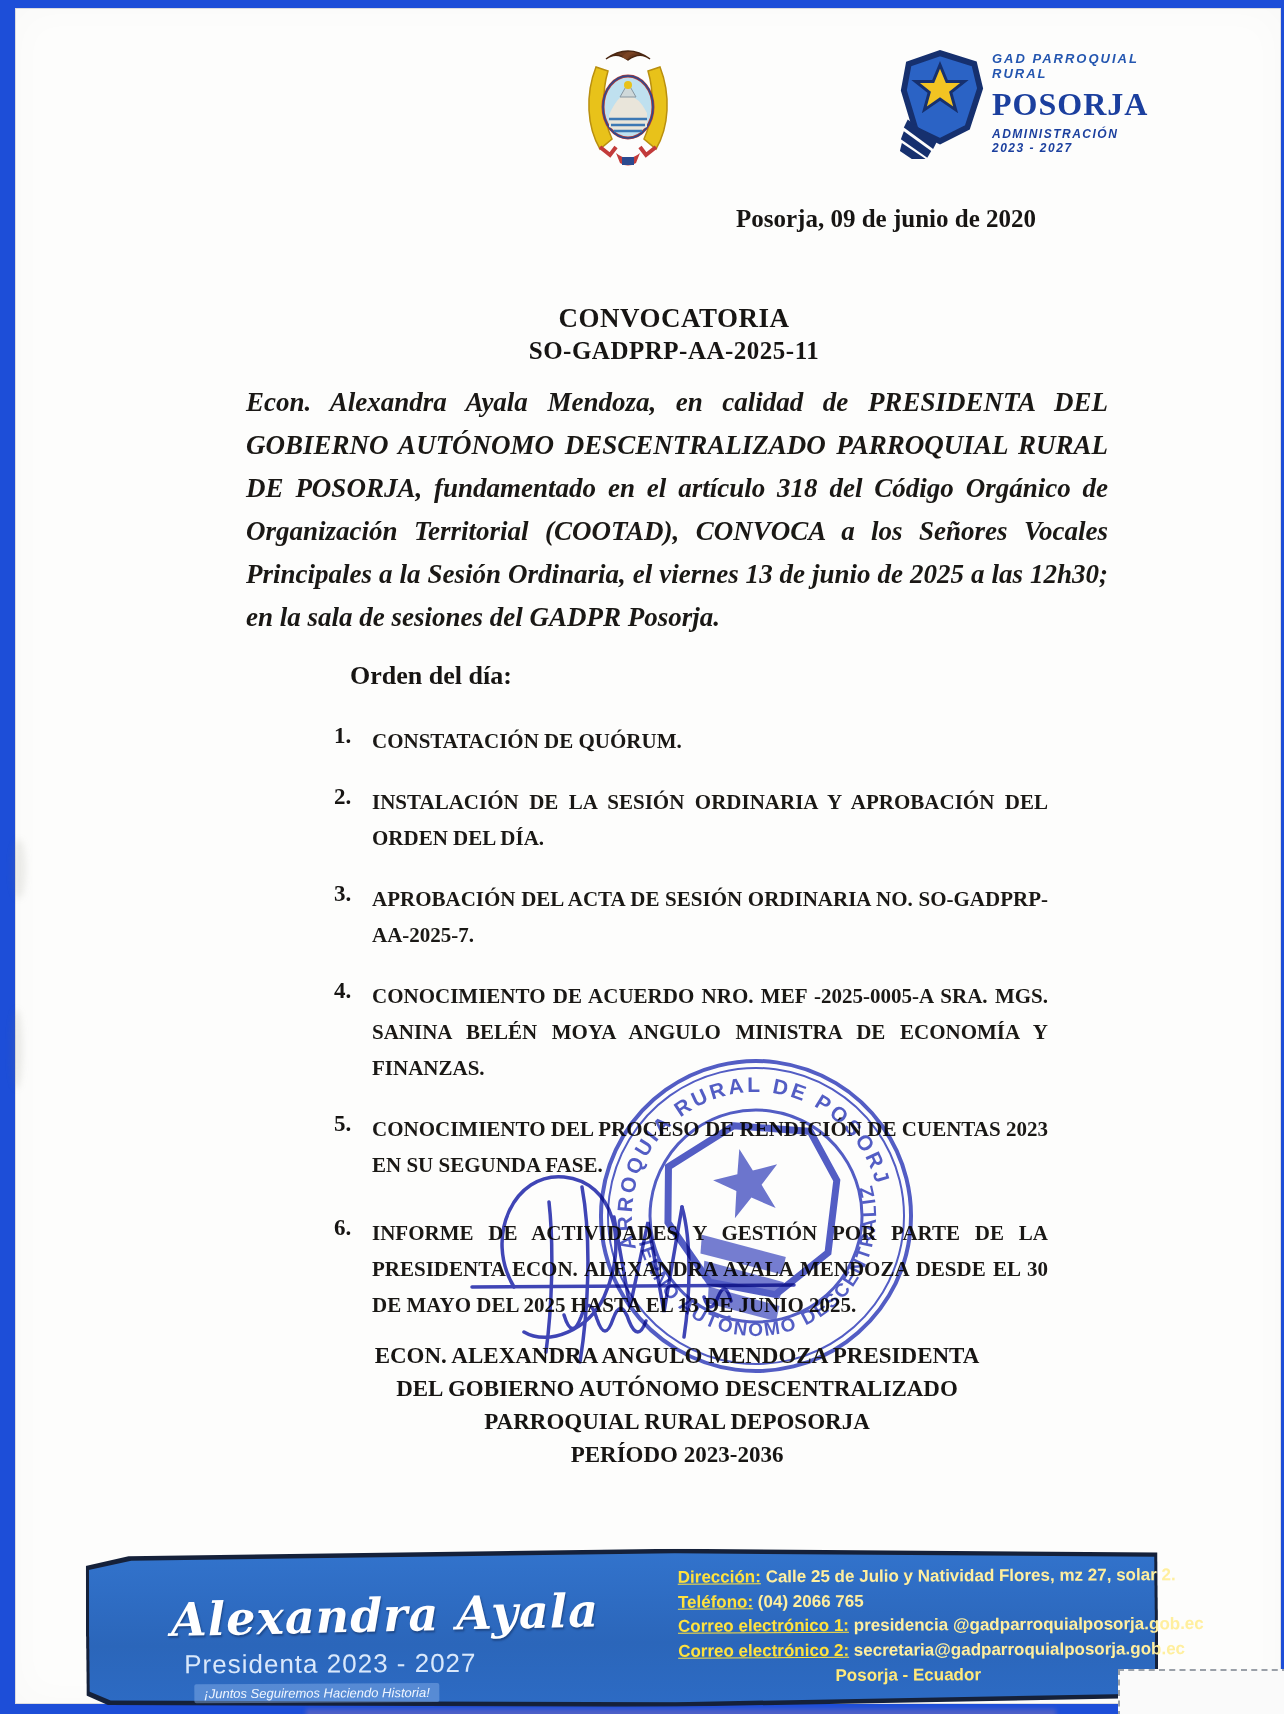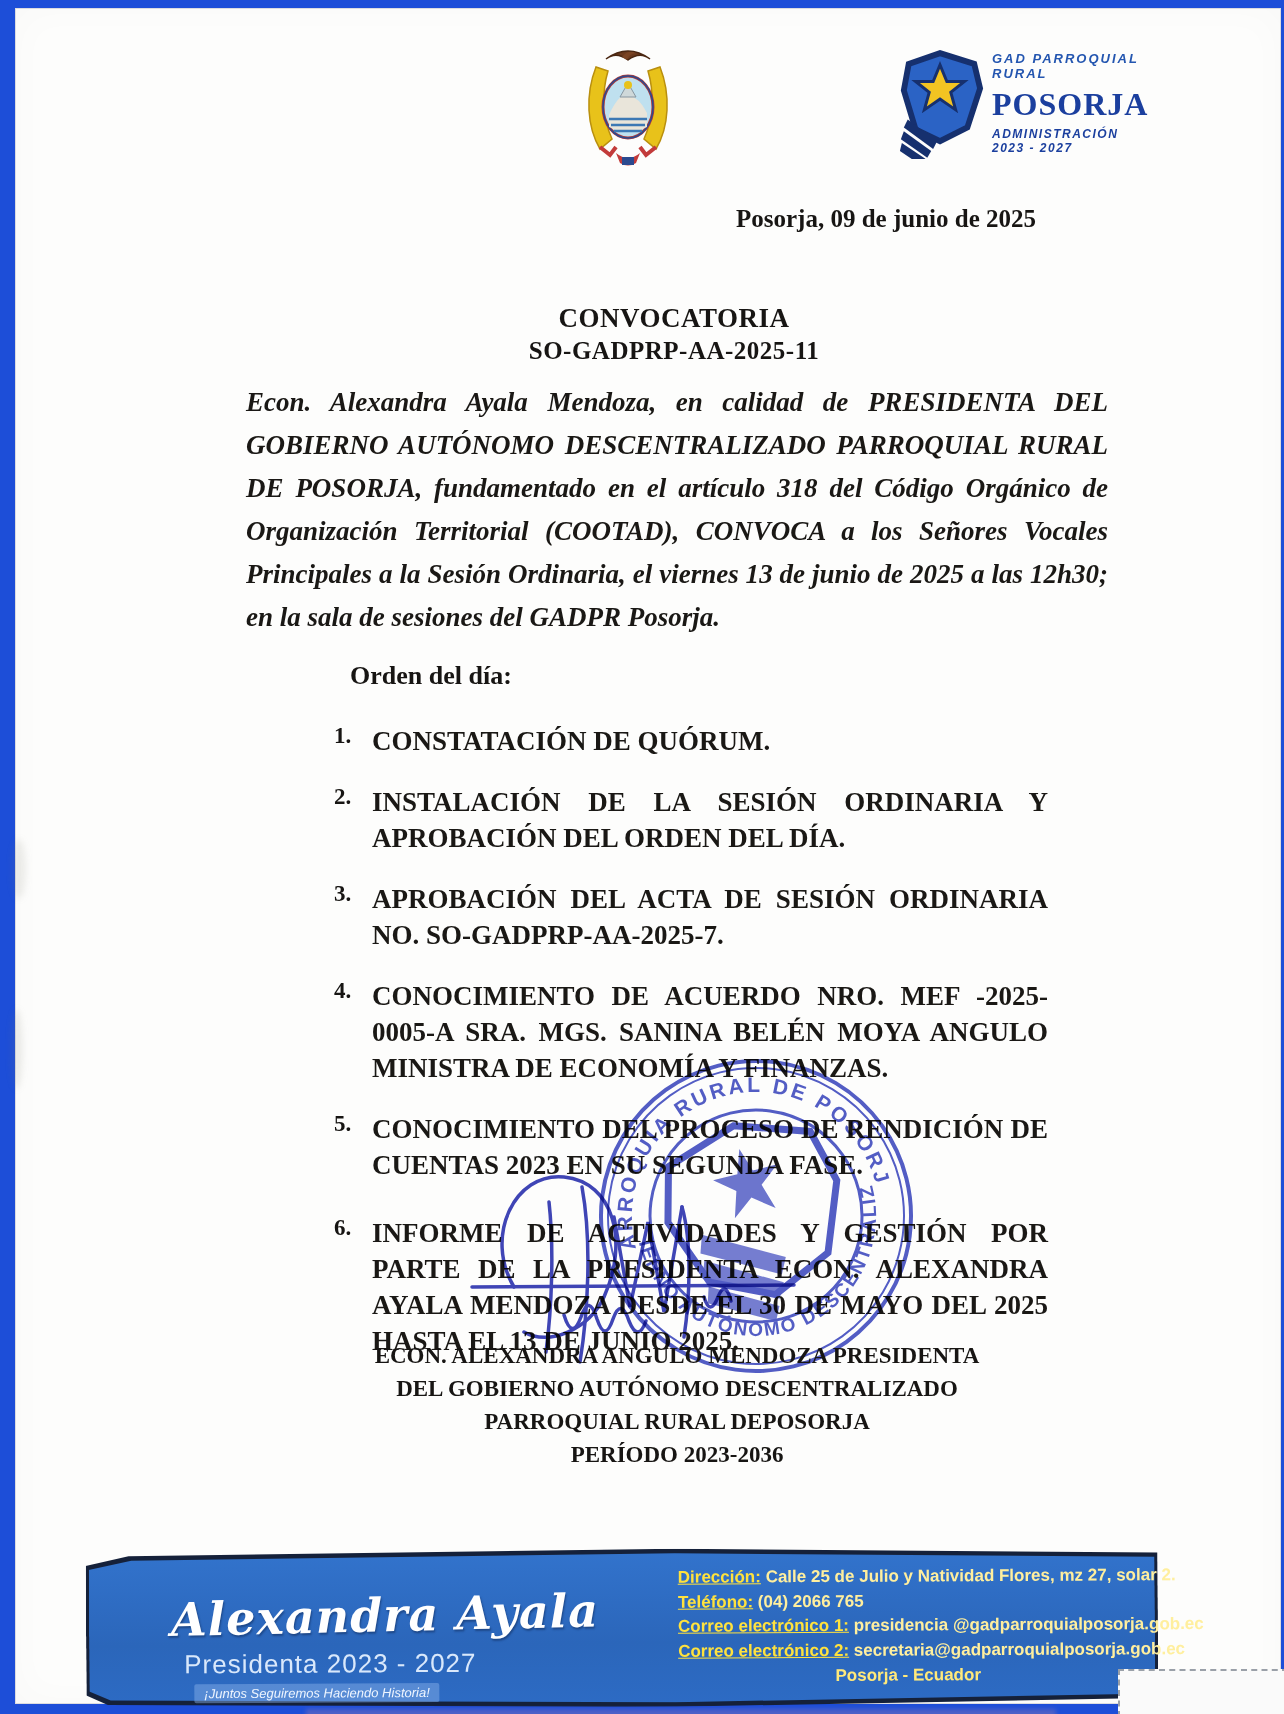--- a/index.html
+++ b/index.html
@@ -25,21 +25,21 @@
   .doc-ref { font-size:25px; font-weight:bold; margin-top:3px; letter-spacing:0.5px; }
 
   .body-par { position:absolute; left:230px; top:372px; width:862px; font-size:27px; font-weight:bold;
               line-height:43px; text-align:justify; color:#1a1815;font-style:italic; }
 
   .agenda-head { position:absolute; left:318px; top:652px; font-size:26px; font-weight:bold; color:#171513;margin-left:16px; }
 
   .agenda { position:absolute; left:318px; top:714px; width:714px; list-style:none; }
   .agenda li { display:flex; margin-bottom:25px; }
   .agenda .num { flex:0 0 38px; font-size:23px; font-weight:bold; color:#171513; }
-  .agenda .txt { flex:1; font-size:27px; font-weight:bold; line-height:36px; text-align:justify; color:#1a1815; }
+  .agenda .txt { flex:1; font-size:21px; font-weight:bold; line-height:36px; text-align:justify; color:#1a1815; }
   .agenda li.gap-before { margin-top:32px; }
 
   
   .stamp { position:absolute; left:575px; top:1042px; width:330px; height:330px;
            transform:rotate(-14deg); opacity:0.88; mix-blend-mode:multiply; }
   .signature { position:absolute; left:438px; top:1138px; width:420px; height:230px; mix-blend-mode:multiply; }
 
   .sig-block { position:absolute; left:230px; top:1330px; width:862px; text-align:center;
                font-size:23px; font-weight:bold; line-height:33px; color:#171513; }
 
@@ -98,21 +98,21 @@
         <path d="M8,84 l28,20 -4,7 -27,-19 Z" fill="#16306e"></path>
         <path d="M6,96 l24,16 -4,7 -22,-15 Z" fill="#16306e"></path>
       </svg>
       <div class="logo-text">
         <div class="logo-top">GAD PARROQUIAL RURAL</div>
         <div class="logo-name">POSORJA</div>
         <div class="logo-bottom">ADMINISTRACIÓN 2023 - 2027</div>
       </div>
     </div>
 
-    <div class="date-line">Posorja, 09 de junio de 2025</div>
+    <div class="date-line">Posorja, 09 de junio de 2020</div>
 
     <div class="title-wrap">
       <div class="doc-title">CONVOCATORIA</div>
       <div class="doc-ref">SO-GADPRP-AA-2025-11</div>
     </div>
 
     <div class="body-par">Econ. Alexandra Ayala Mendoza, en calidad de PRESIDENTA DEL GOBIERNO AUTÓNOMO DESCENTRALIZADO PARROQUIAL RURAL DE POSORJA, fundamentado en el artículo 318 del Código Orgánico de Organización Territorial (COOTAD), CONVOCA a los Señores Vocales Principales a la Sesión Ordinaria, el viernes 13 de junio de 2025 a las 12h30; en la sala de sesiones del GADPR Posorja.</div>
 
     <div class="agenda-head">Orden del día:</div>
     <ol class="agenda">

